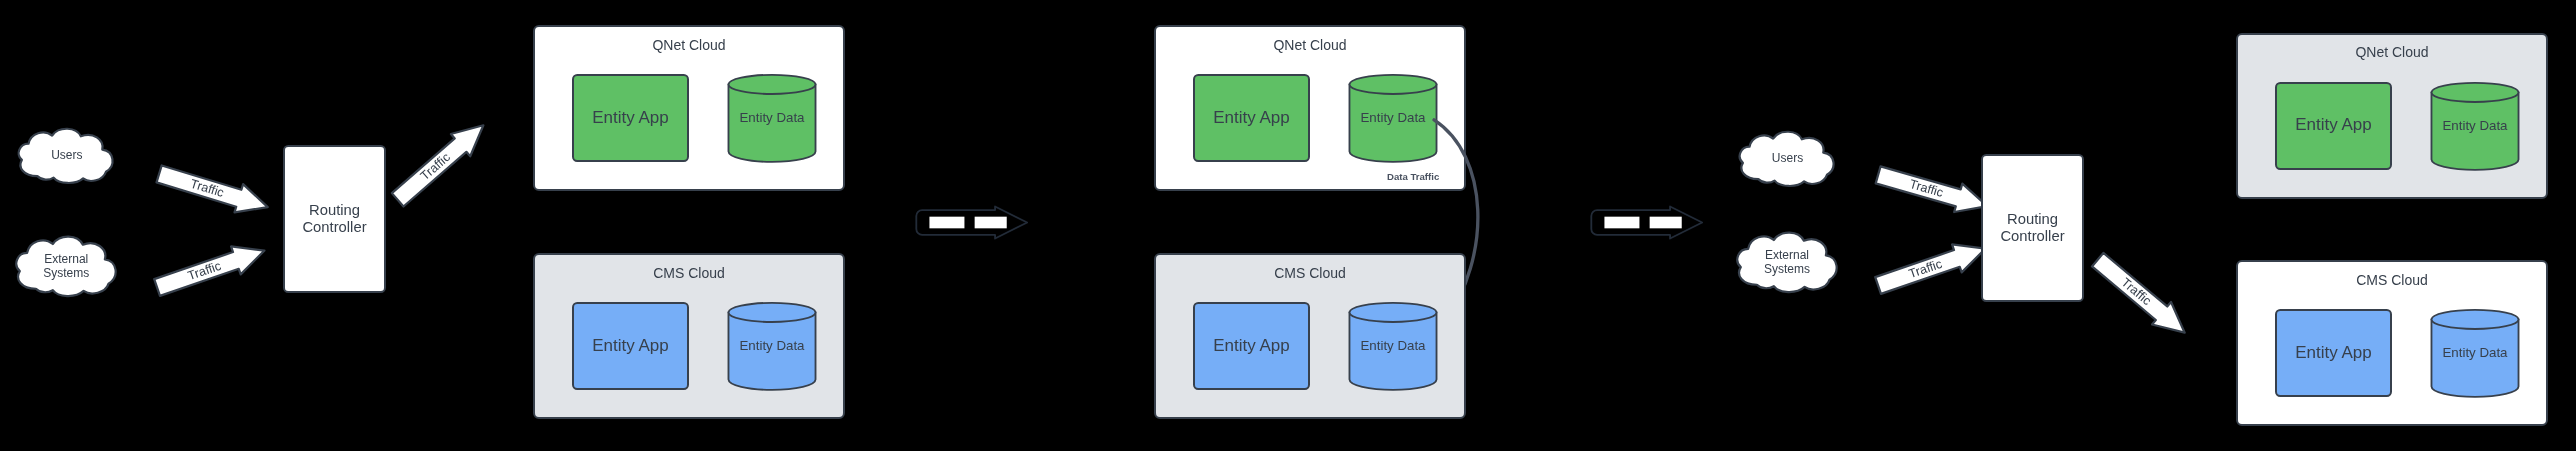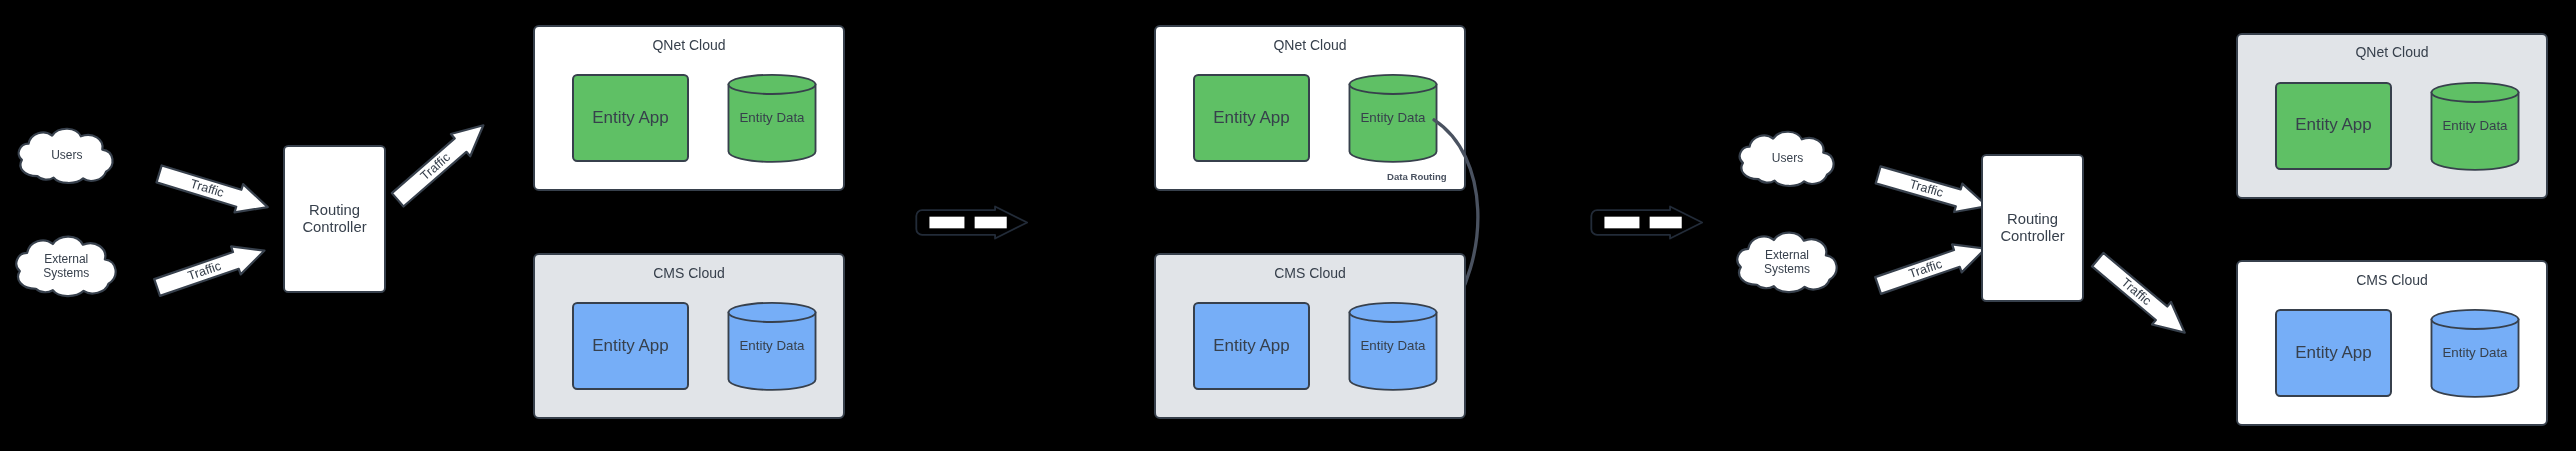--- a/index.html
+++ b/index.html
@@ -221,21 +221,21 @@
       <div class="node-label">Entity Data</div>
     </div>
   </div>
 
   <div class="snapshot" style="left:1425px; top:111px; width:111px; height:236px;">
     <svg width="111" height="236" viewBox="0 0 150 320" aria-hidden="true">
       <path d="M12 12 C86 60 92 196 24 290" fill="none" stroke="#4A5260" stroke-width="4.5" stroke-linecap="round"></path>
       <path d="M36 268 L17 296 L49 295 Z" fill="#4A5260" stroke="#4A5260" stroke-width="2" stroke-linejoin="round"></path>
     </svg>
   </div>
-  <div class="snapshot-label" style="left:1387px; top:171px;">Data Routing</div>
+  <div class="snapshot-label" style="left:1387px; top:171px;">Data Traffic</div>
 
   <div class="group inactive" style="left:1154px; top:253px; width:312px; height:166px;">
     <div class="group-title" style="top:9.6px;">CMS Cloud</div>
     <div class="app-box" style="left:37px; top:47px; width:117px; height:88px; background:#76AEF7;">
       <div class="node-label">Entity App</div>
     </div>
     <div class="cylinder" style="left:192px; top:47px; width:90px; height:88px;">
       <svg width="90" height="88" viewBox="0 0 122 119" aria-hidden="true">
         <path d="M2 14 L2 105 A59 14 0 0 0 120 105 L120 14 Z" fill="#76AEF7" stroke="#37404C" stroke-width="2.5"></path>
         <ellipse cx="61" cy="14" rx="59" ry="13" fill="#76AEF7" stroke="#37404C" stroke-width="2.5"></ellipse>

